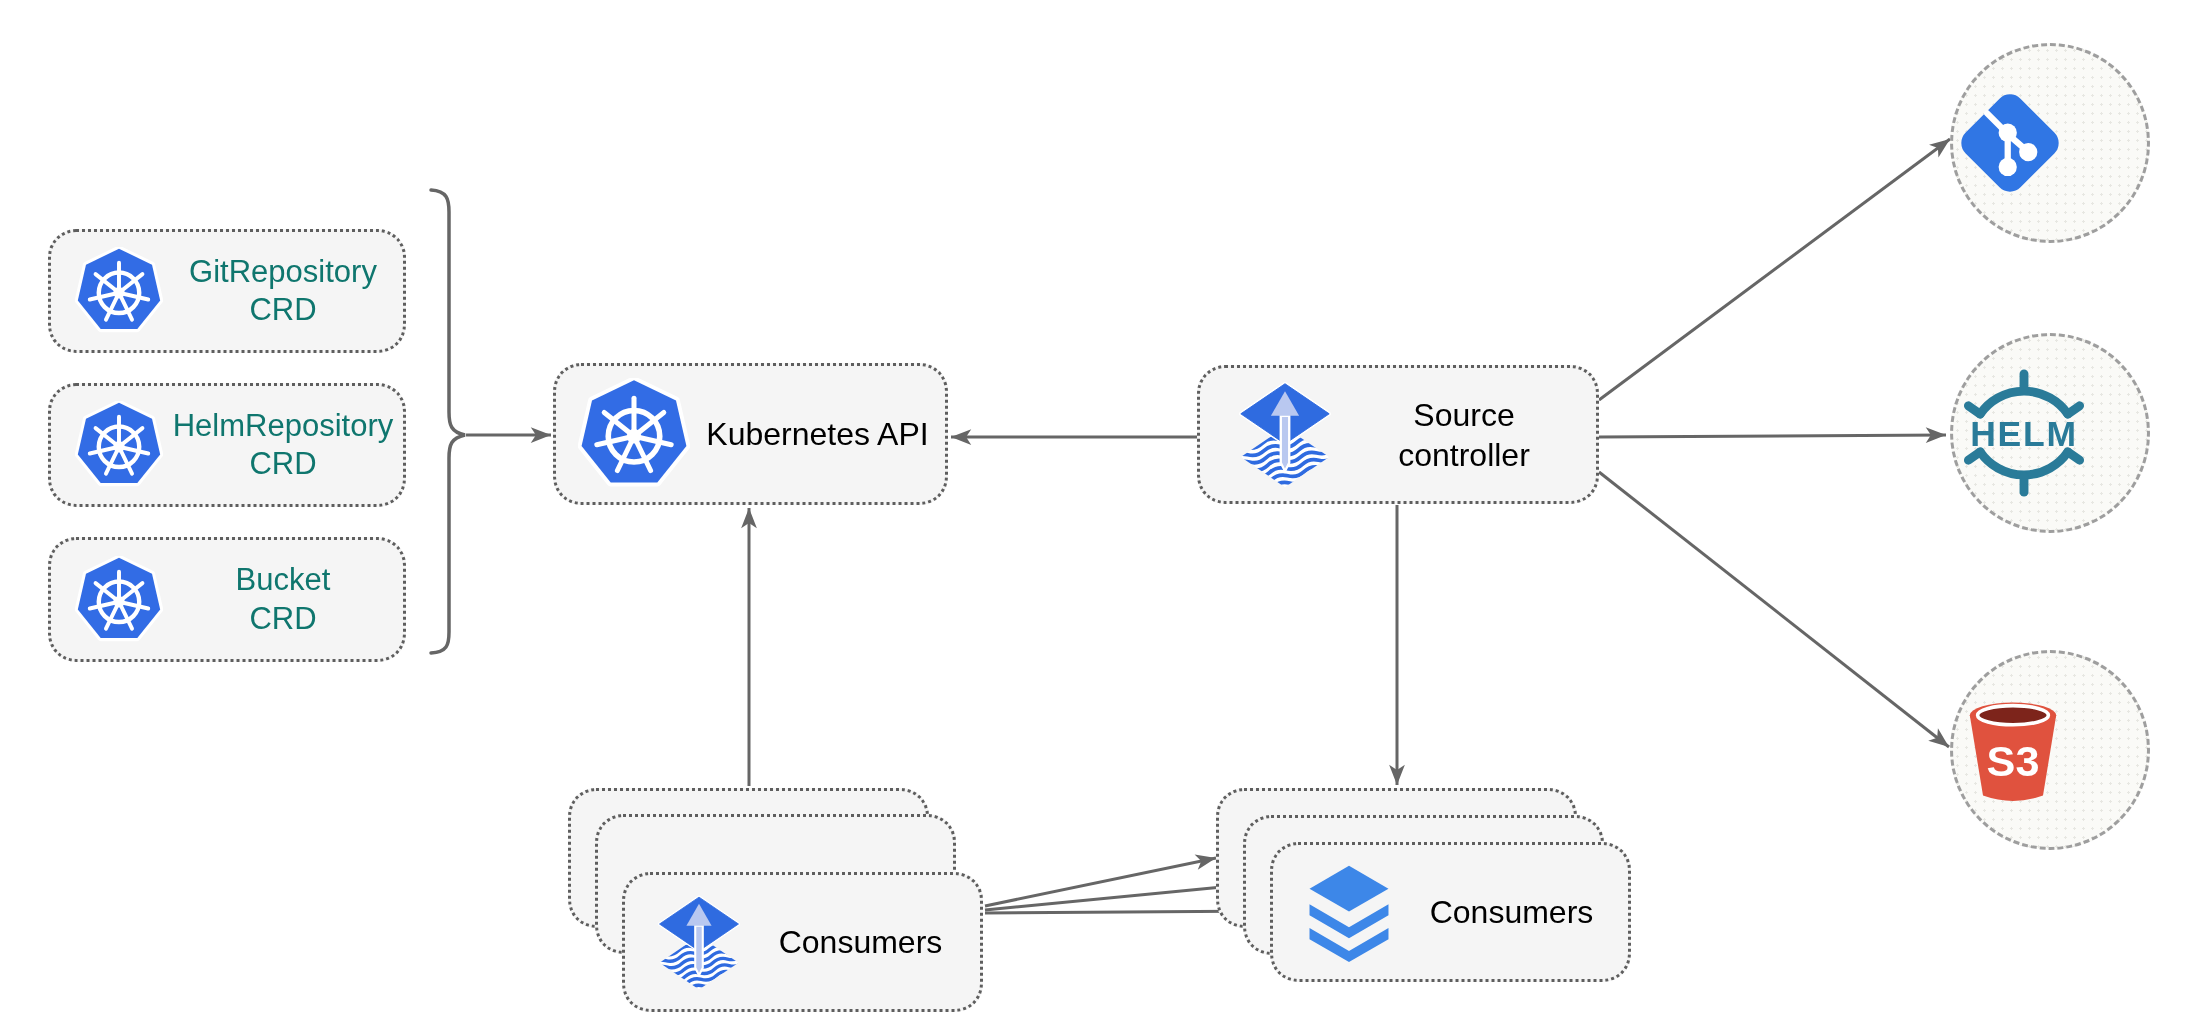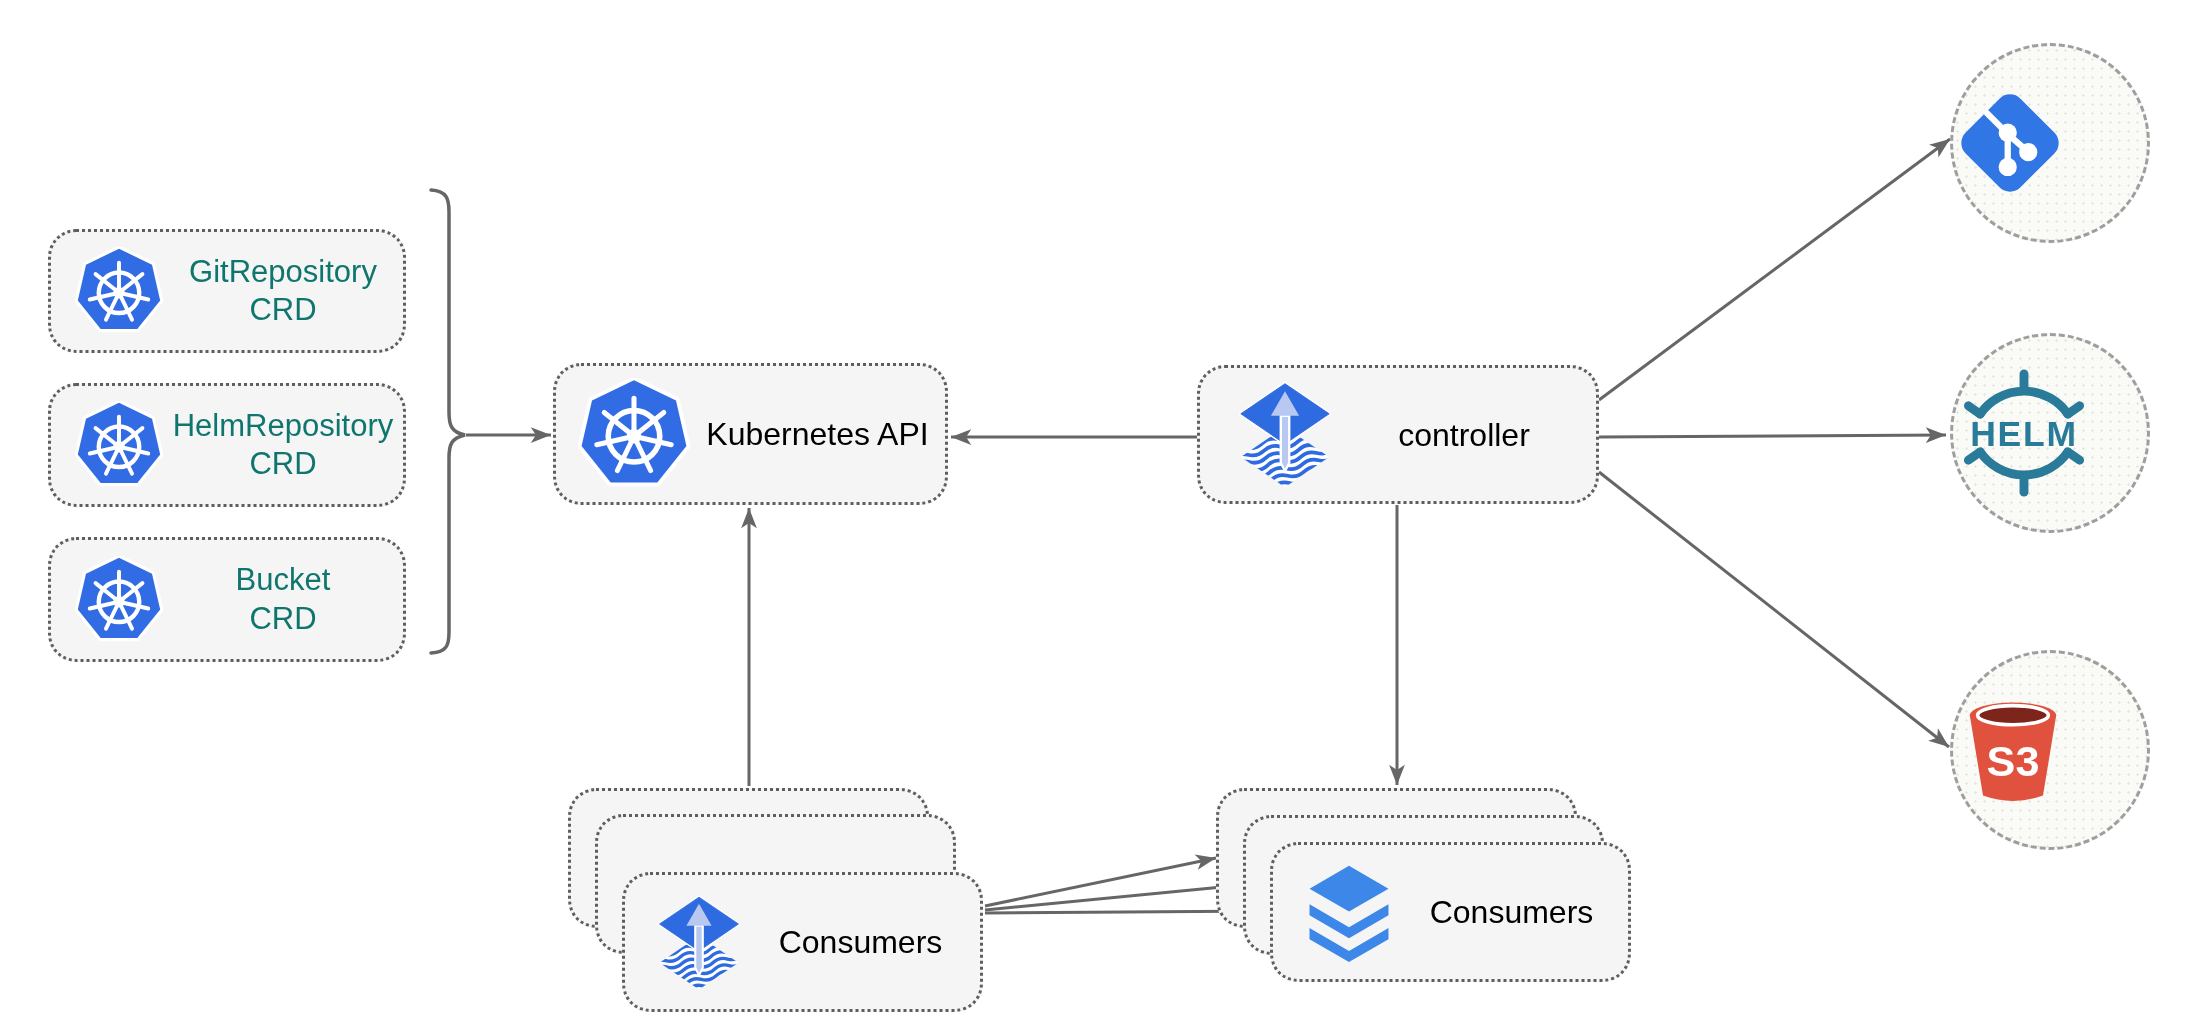--- a/index.html
+++ b/index.html
@@ -165,20 +165,21 @@
     <span class="biglbl">Kubernetes API</span>
   </div>
 
   <div class="node" style="left:1197px;top:365px;width:402px;height:139px">
     <span class="icon" style="margin-left:38px">
       <svg width="94" height="113" viewBox="0 0 100 120">
           <use href="#sym-flux"></use>
         </svg>
     </span>
     <span class="biglbl">
+      <span class="ln" style="display:block">Source</span>
       <span class="ln" style="display:block">controller</span>
     </span>
   </div>
 
   <div class="card" style="left:568px;top:788px"></div>
   <div class="card" style="left:595px;top:814px"></div>
   <div class="card" style="left:622px;top:872px">
     <span class="icon" style="margin-left:32px">
       <svg width="84" height="101" viewBox="0 0 100 120">
           <use href="#sym-flux"></use>

